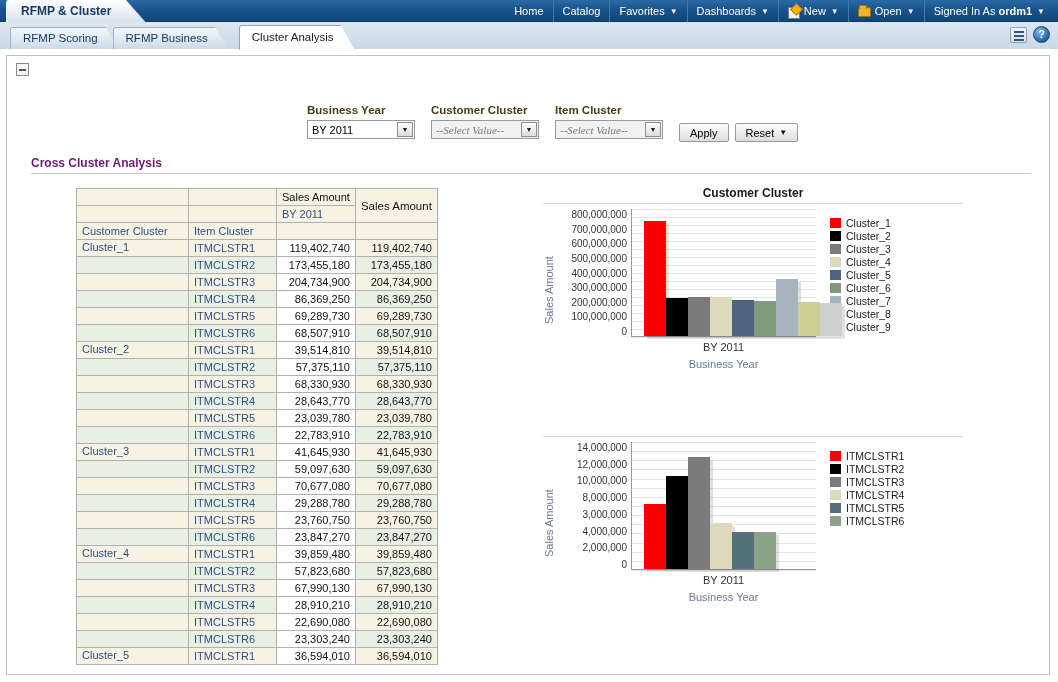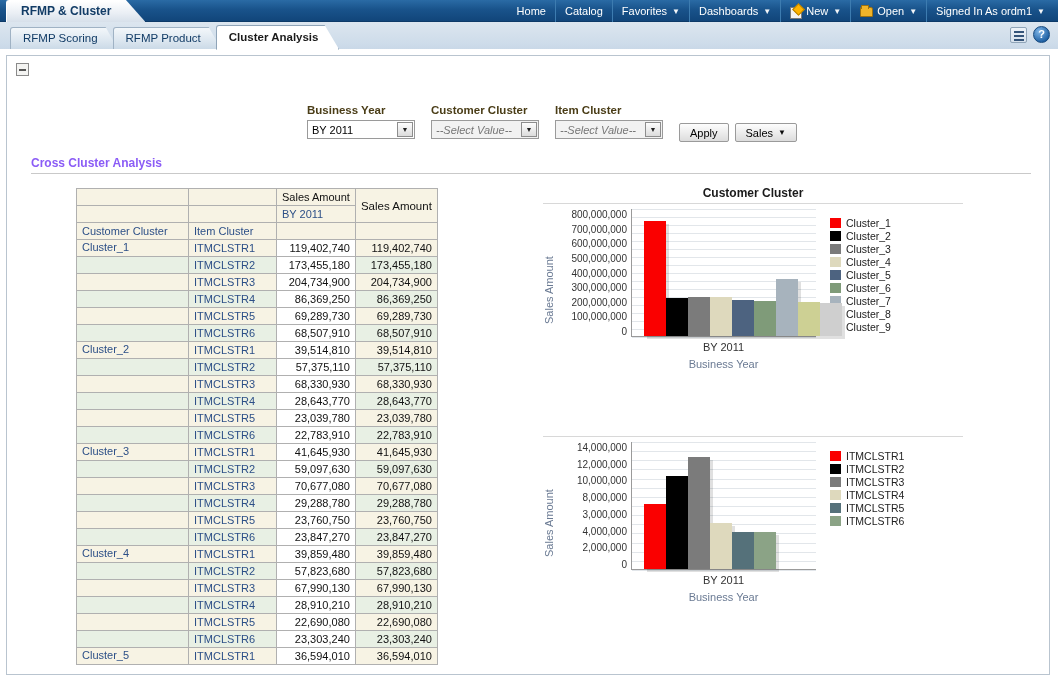--- a/index.html
+++ b/index.html
@@ -53,41 +53,41 @@
   }
   .ico-folder {
     display:inline-block; width:13px; height:10px; margin-right:4px;
     background:#f0b429; border:1px solid #9c7111; border-radius:1px 2px 1px 1px;
     position:relative; top:1px;
   }
   .ico-folder::before{
     content:""; position:absolute; left:0; top:-3px; width:6px; height:3px;
     background:#f0b429; border:1px solid #9c7111; border-bottom:none; border-radius:1px 1px 0 0;
   }
-  .signed-user { font-weight: normal; }
+  .signed-user { font-weight: bold; }
 
   
   .tabstrip {
     position: absolute; top: 22px; left: 0; width: 1058px; height: 43px;
     background: linear-gradient(to bottom, #dce6ef 0%, #cedcea 50%, #bccfe0 100%);
     border-bottom: 1px solid #98a9bb;
   }
   .tabs { position: absolute; left: 10px; top: 3px; display: flex; align-items: flex-end; }
   .tab {
     height: 23px; padding: 4px 20px 0 12px; margin-right: -6px;
     font-size: 11.5px; color: #123c66; white-space: nowrap; cursor: default;
     background: linear-gradient(to bottom, #f3f7fa 0%, #dde7f0 55%, #c9d8e6 100%);
     border: 1px solid #9fb2c4; border-bottom: none;
     clip-path: polygon(0 0, 88% 0, 100% 100%, 0% 100%);
     border-top-left-radius: 3px;
   }
   .tab.active {
-    background: #ffffff; font-weight: bold; color: #1a1a1a; z-index: 5;
+    background: #ffffff; font-weight: normal; color: #1a1a1a; z-index: 5;
     height: 25px; padding-top: 5px;
-    border: 1px solid #8fa4b8; border-bottom: 1px solid #fff;
+    border: 1px solid #8fa4b8; border-bottom: 1px solid #fff; margin-left: 16px;
   }
   .tabstrip-icons { position: absolute; right: 8px; top: 4px; display: flex; gap: 6px; align-items: center; }
   .ico-pagelist {
     width: 17px; height: 16px; position: relative; cursor: pointer;
     background: linear-gradient(to bottom,#eef3f8,#d6e1ec); border: 1px solid #8fa4b8; border-radius: 2px;
   }
   .ico-pagelist::before {
     content:""; position:absolute; left:3px; top:3px; width:10px; height:2px;
     background:#35557a; box-shadow: 0 4px 0 #35557a, 0 8px 0 #35557a;
   }
@@ -121,38 +121,38 @@
   .filter-group { margin-right: 16px; }
   .filter-label {
     font-weight: bold; font-size: 11.5px; color: #4a3d17; margin-bottom: 4px;
     white-space: nowrap;
   }
   .filter-select {
     width: 108px; height: 19px; border: 1px solid #9a9a9a; background: #fff;
     font-size: 11px; display: flex; align-items: center; position: relative;
     padding-left: 4px; color: #000; cursor: pointer;
   }
-  .filter-select.placeholder { color: #777; font-style: italic; background: #f2f2f2; }
+  .filter-select.placeholder { color: #777; font-style: italic; background: #f2f2f2; font-family: Liberation Serif, serif; }
   .filter-select .arrow {
     position: absolute; right: 1px; top: 1px; width: 16px; height: 15px;
     background: linear-gradient(to bottom,#fdfdfd,#dcdcdc); border: 1px solid #8d8d8d;
     display: flex; align-items: center; justify-content: center; font-size: 7px; color: #222;
   }
   .btn-row { display: flex; align-items: flex-end; gap: 6px; padding-top: 19px; }
   .btn {
     height: 19px; padding: 0 10px; font-size: 11px; cursor: pointer;
     background: linear-gradient(to bottom, #fdfdfd 0%, #ededed 50%, #dcdcdc 100%);
     border: 1px solid #9a9a9a; border-radius: 2px;
     display: flex; align-items: center; color: #000;
   }
 
   
   .section-title {
     position: absolute; left: 24px; top: 100px; width: 1000px;
-    font-weight: bold; font-size: 12px; color: #8b5cf6;
+    font-weight: bold; font-size: 12px; color: #701a75;
     padding-bottom: 3px; border-bottom: 1px solid #c9c9c9;
   }
 
   
   .table-wrap { position: absolute; left: 69px; top: 132px; }
   table.pivot { border-collapse: collapse; font-size: 11px; }
   table.pivot td, table.pivot th {
     border: 1px solid #b0b0b0; padding: 1px 5px; height: 17px; font-weight: normal;
     white-space: nowrap;
   }
@@ -261,21 +261,21 @@
           <span>Signed In As&nbsp;</span>
           <span class="signed-user">ordm1</span>
           <span class="caret">▼</span>
         </div>
       </div>
   </div>
 
   <div class="tabstrip">
     <div class="tabs" id="tabs-root">
         <div class="tab"><span>RFMP Scoring</span></div>
-        <div class="tab"><span>RFMP Product</span></div>
+        <div class="tab"><span>RFMP Business</span></div>
         <div class="tab active"><span>Cluster Analysis</span></div>
       </div>
     <div class="tabstrip-icons">
       <div class="ico-pagelist"></div>
       <div class="ico-help">?</div>
     </div>
   </div>
 
   <div class="content">
     <div class="panel">
@@ -300,21 +300,21 @@
           <div class="filter-group">
             <div class="filter-label">Item Cluster</div>
             <div class="filter-select placeholder">
               <span>--Select Value--</span>
               <span class="arrow">▼</span>
             </div>
           </div>
           <div class="btn-row">
             <div class="btn">Apply</div>
             <div class="btn">
-              <span>Sales</span>
+              <span>Reset</span>
               <span class="caret">▼</span>
             </div>
           </div>
         </div>
 
       <div class="section-title">Cross Cluster Analysis</div>
 
       <div class="table-wrap">
         <table class="pivot">
           <thead>

